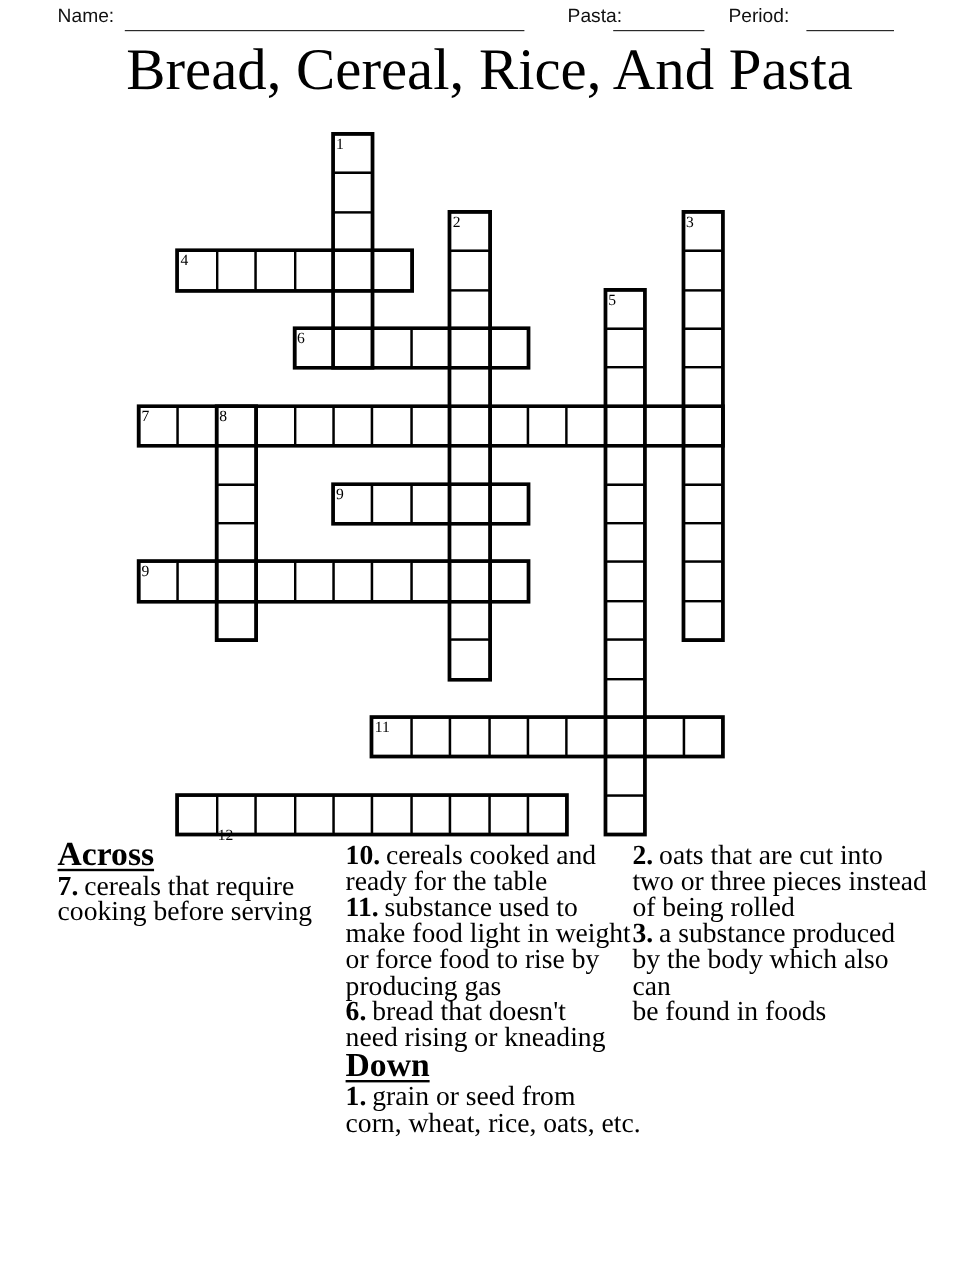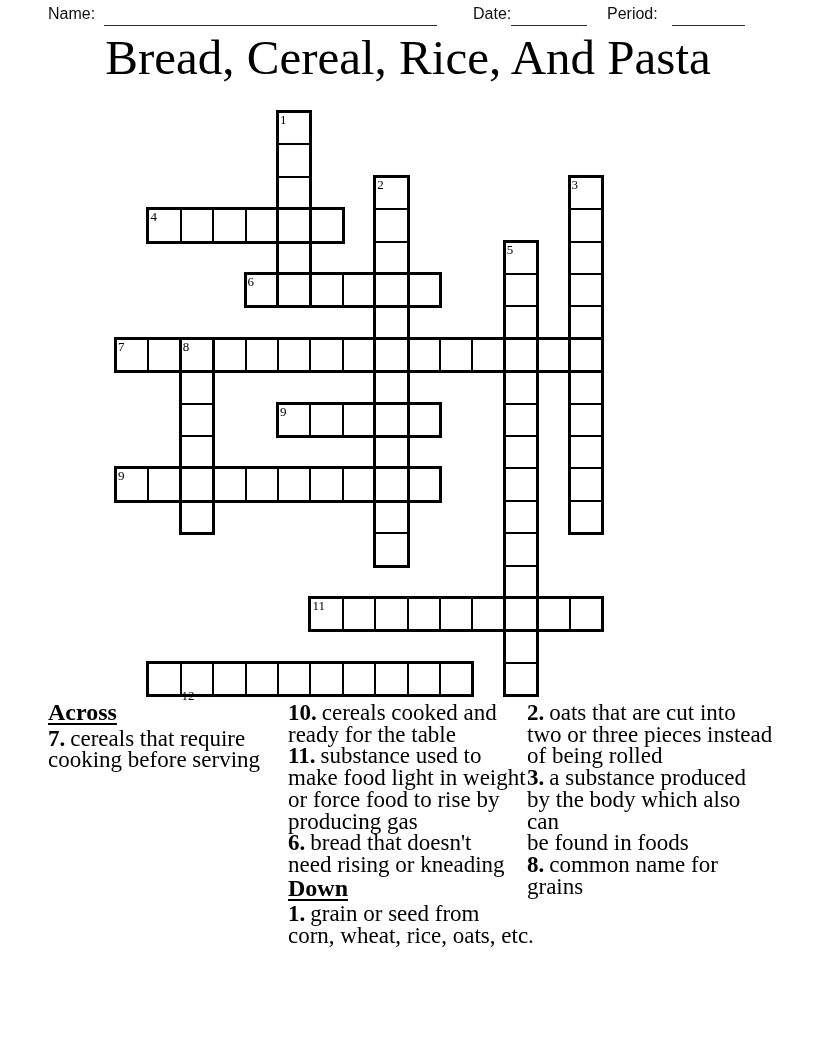--- a/index.html
+++ b/index.html
@@ -18,36 +18,36 @@
   .word-outline{position:absolute;border:3px solid #000;box-sizing:border-box;
         background:transparent;z-index:2;pointer-events:none;}
   .cell-num{position:absolute;z-index:3;font-size:13px;line-height:13px;
         font-family:"Liberation Serif",serif;color:#000;pointer-events:none;}
   
   .clues{position:absolute;top:702px;left:48px;width:724px;}
   .clue-col{position:absolute;top:0;width:248px;}
   .col-1{left:0;}
   .col-2{left:240px;}
   .col-3{left:479px;}
-  .clue-heading{font-size:24px;font-weight:bold;text-decoration:underline;
+  .clue-heading{font-size:28px;font-weight:bold;text-decoration:underline;
         text-decoration-thickness:2px;text-underline-offset:3px;
         margin:0 0 4px 0;line-height:21.7px;}
   .clue-heading.mid{margin-top:2px;}
   p.clue{margin:0;font-size:23px;line-height:21.7px;}
   p.clue .num{font-weight:bold;margin-right:5px;}
   p.clue .txt{white-space:pre-line;}
 </style>
 </head>
 <body>
 
 <div class="page">
 
   <span class="hdr-label" style="left:48px;">Name:</span>
   <span class="hdr-line" style="left:104px;width:333px;"></span>
-  <span class="hdr-label" style="left:473px;">Date:</span>
+  <span class="hdr-label" style="left:473px;">Pasta:</span>
   <span class="hdr-line" style="left:511px;width:76px;"></span>
   <span class="hdr-label" style="left:607px;">Period:</span>
   <span class="hdr-line" style="left:672px;width:73px;"></span>
 
   <div class="title">Bread, Cereal, Rice, And Pasta</div>
 
   <div class="grid">
       <div class="cell" style="left: 162px; top: 0px;"></div>
       <div class="cell" style="left: 162px; top: 32.4px;"></div>
       <div class="cell" style="left: 162px; top: 64.8px;"></div>
@@ -195,18 +195,16 @@
 corn, wheat, rice, oats, etc.</span></p>
     </div>
 
     <div class="clue-col col-3">
       <p class="clue"><span class="num">2.</span><span class="txt">oats that are cut into
 two or three pieces instead
 of being rolled</span></p>
       <p class="clue"><span class="num">3.</span><span class="txt">a substance produced
 by the body which also can
 be found in foods</span></p>
-      <p class="clue"><span class="num">8.</span><span class="txt">common name for
-grains</span></p>
     </div>
 
   </div>
 </div>
 
 </body></html>

